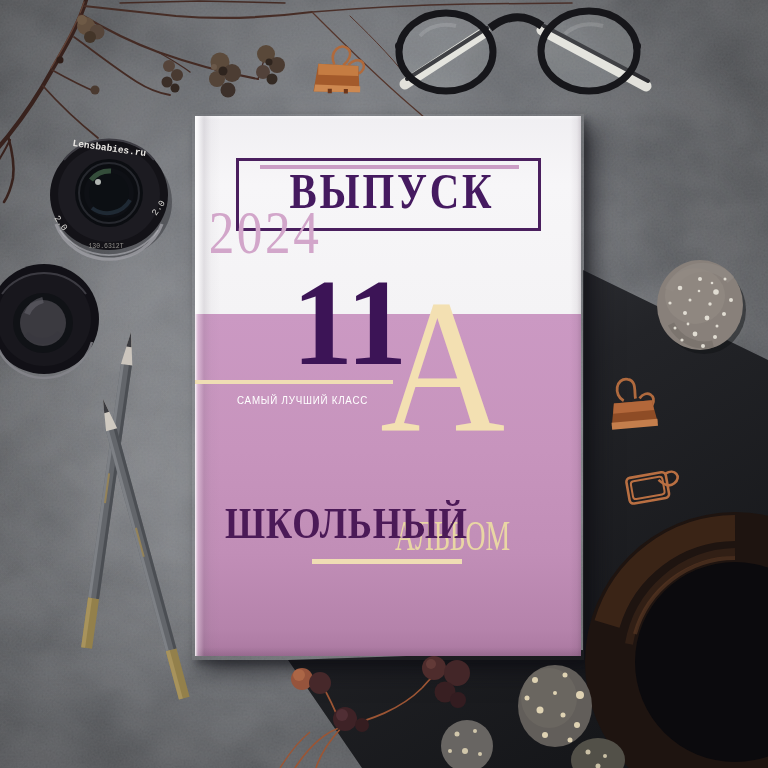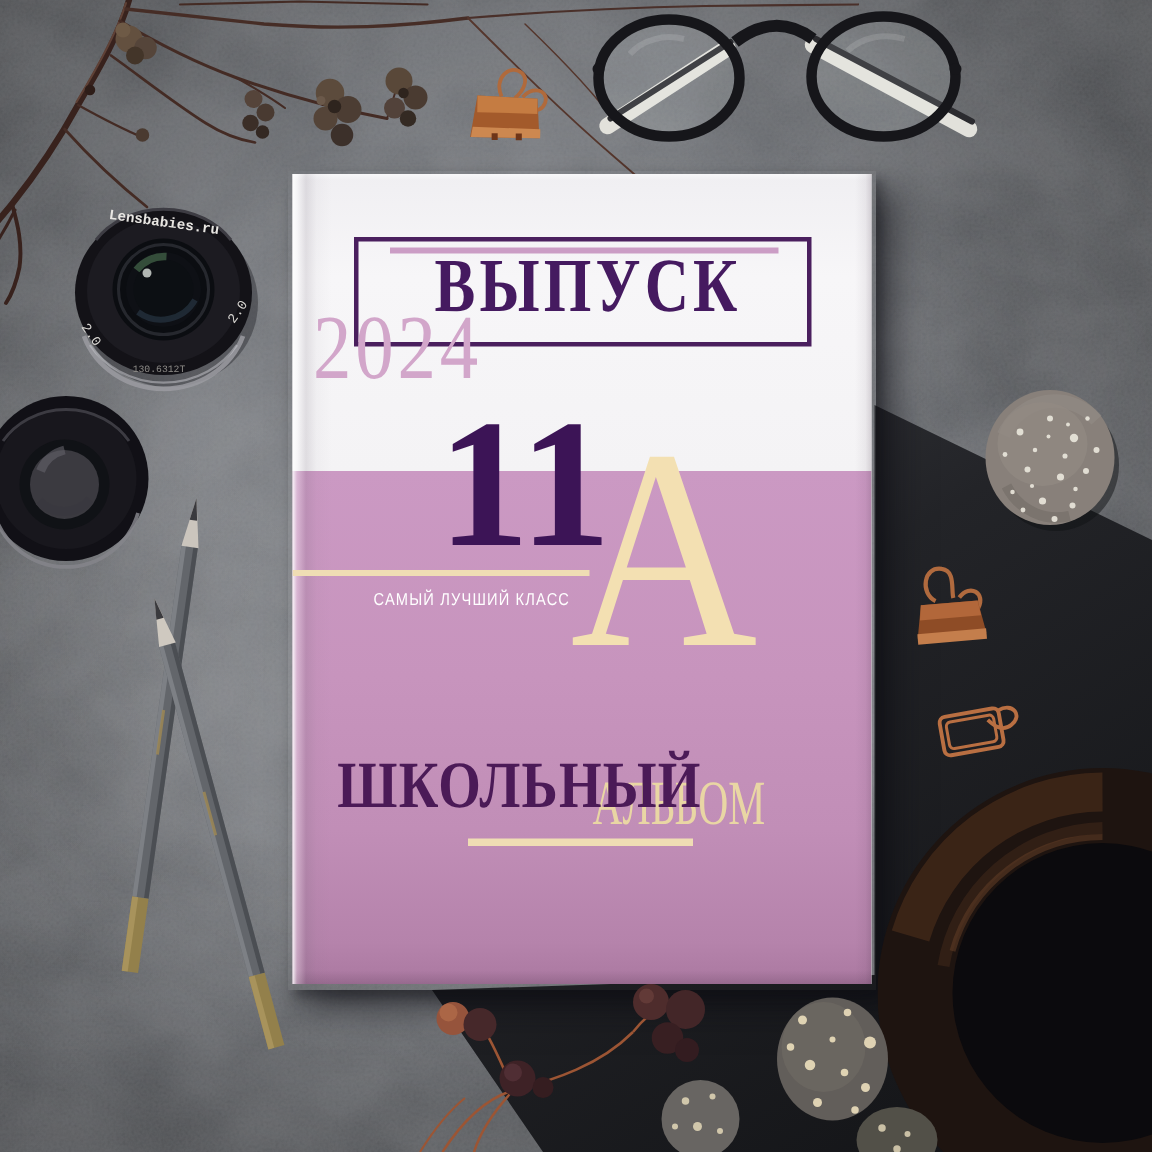--- a/index.html
+++ b/index.html
@@ -141,21 +141,21 @@
       font-family:'Liberation Serif',serif;font-weight:bold;font-size:122px;line-height:122px;
       color:#3c1456;">11</div>
 
     <div class="abs" style="left:179px;top:156px;width:125px;text-align:center;
       font-family:'Liberation Serif',serif;font-size:190px;line-height:190px;color:#f3e0b2;">
       <span style="display:inline-block;transform:scaleX(0.91);transform-origin:center;">А</span></div>
 
     <div class="abs" style="left:0;top:264px;width:198px;height:4px;background:#efddb4;"></div>
 
     <div class="abs" style="left:42px;top:279px;width:300px;text-align:left;
-      font-size:11.5px;line-height:11px;color:#ffffff;margin-left:12px;"><span style="display:inline-block;letter-spacing:0.9px;transform:scaleX(0.85);transform-origin:left;">САМЫЙ ЛУЧШИЙ КЛАСС</span></div>
+      font-size:11.5px;line-height:11px;color:#ffffff;"><span style="display:inline-block;letter-spacing:0.9px;transform:scaleX(0.85);transform-origin:left;">САМЫЙ ЛУЧШИЙ КЛАСС</span></div>
 
     <div class="abs" style="left:200px;top:398px;width:220px;
       font-family:'Liberation Serif',serif;font-weight:normal;font-size:42px;line-height:45px;color:#e9d6a4;">
       <span style="display:inline-block;transform:scaleX(0.66);transform-origin:left;">АЛЬБОМ</span></div>
 
     <div class="abs" style="left:5px;top:386px;width:385px;text-align:left;
       font-family:'Liberation Serif',serif;font-weight:bold;font-size:44px;line-height:44px;color:#4b1a57;">
       <span style="display:inline-block;transform:scaleX(0.830);transform-origin:center;letter-spacing:1px;">ШКОЛЬНЫЙ</span></div>
 
     <div class="abs" style="left:117px;top:443px;width:150px;height:5px;background:#efddb4;"></div>

